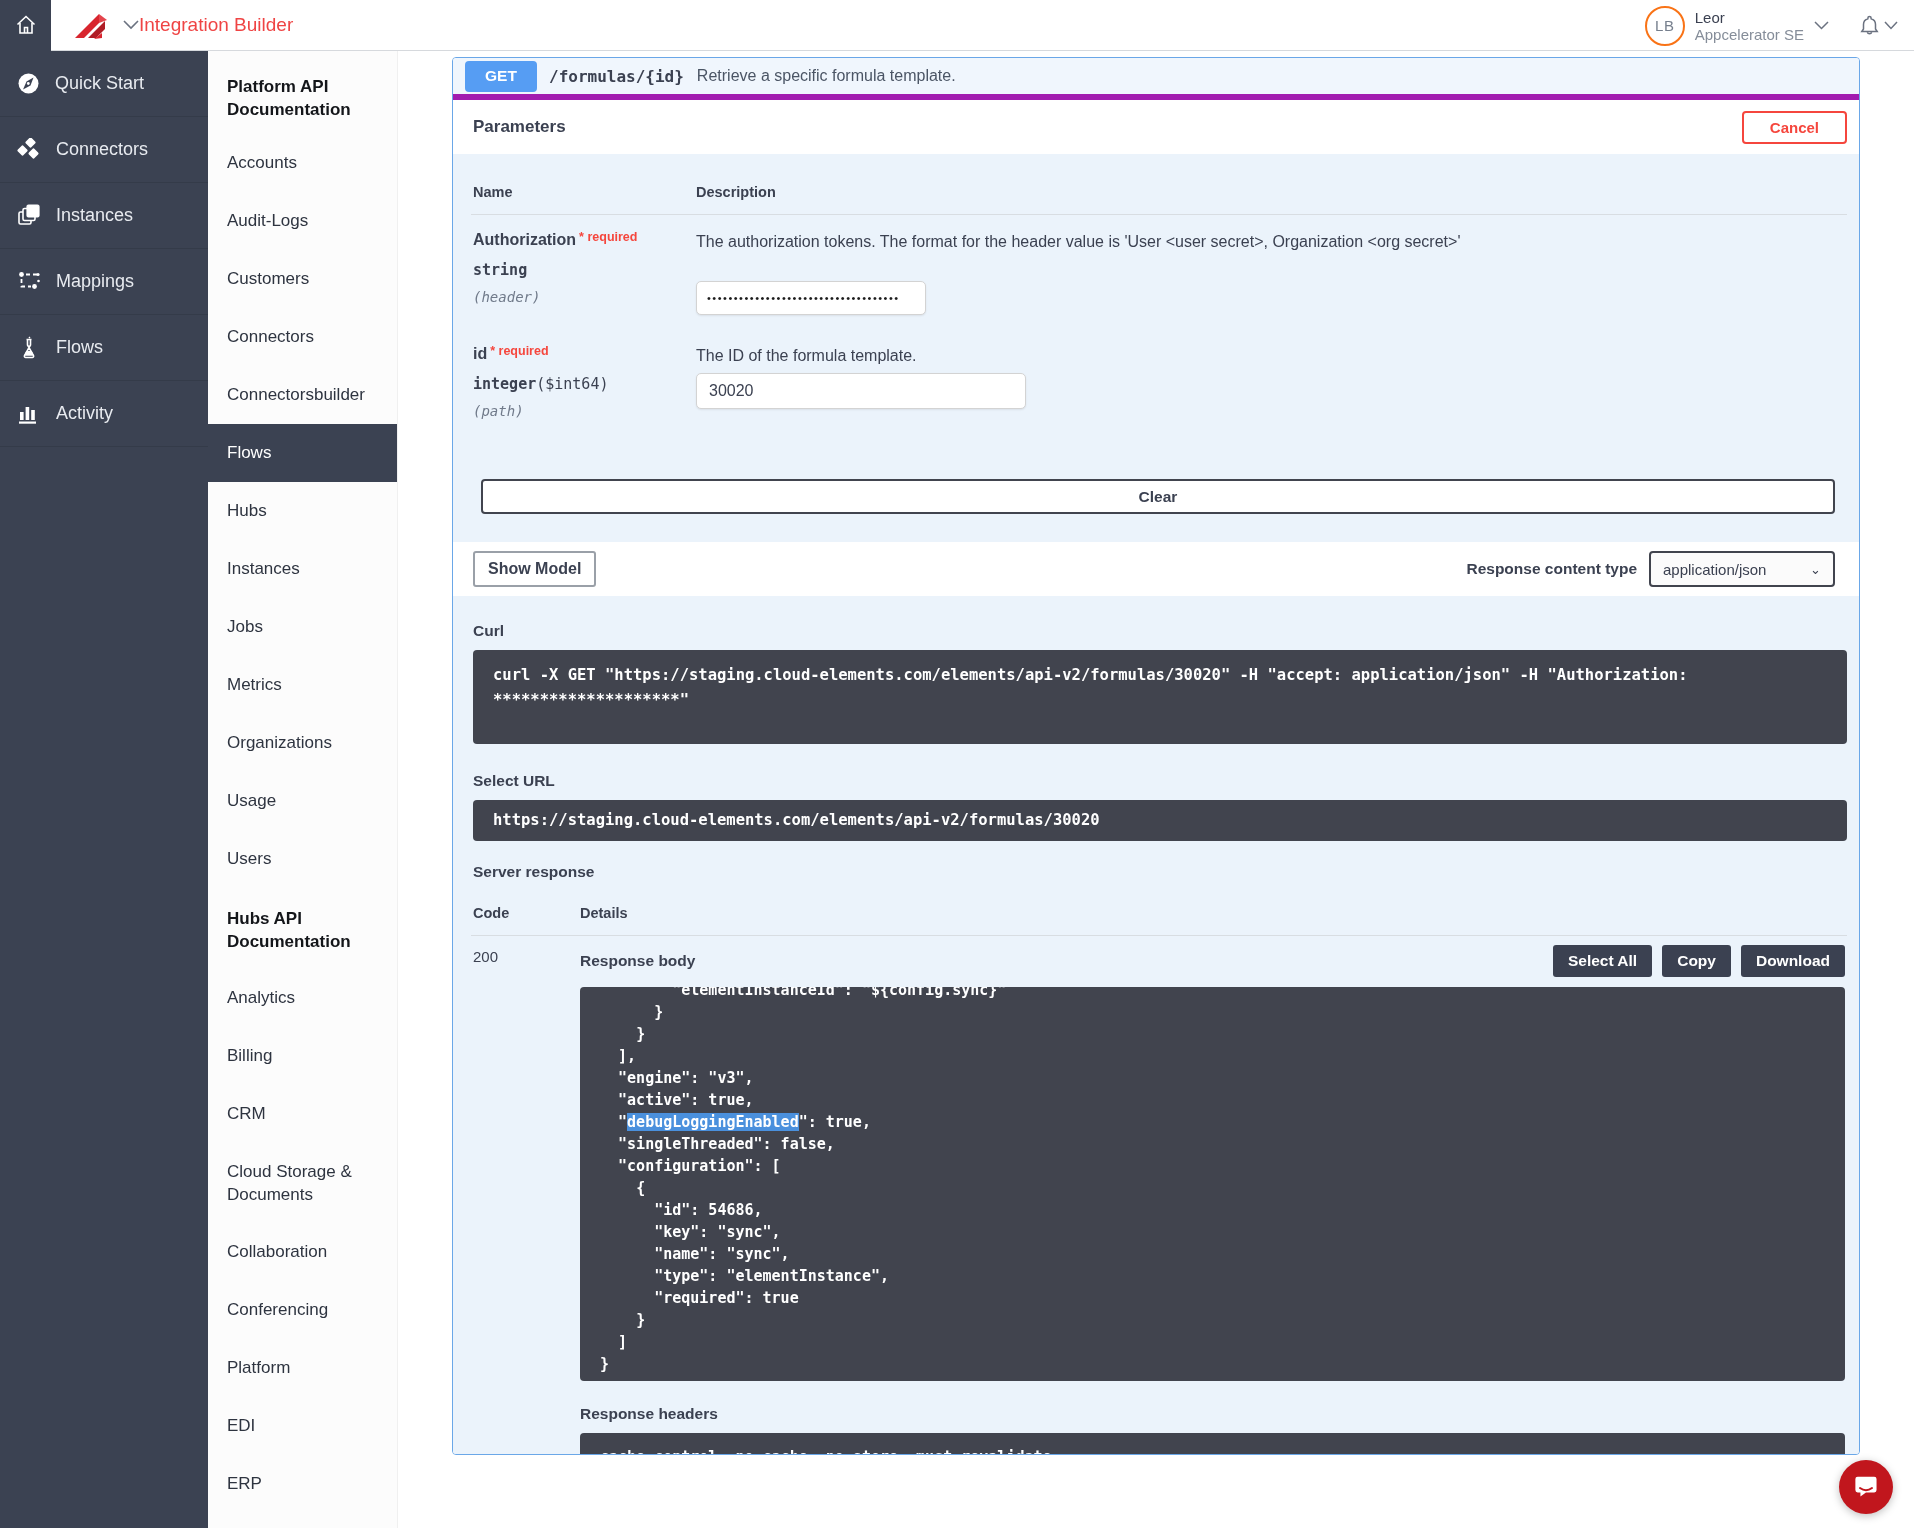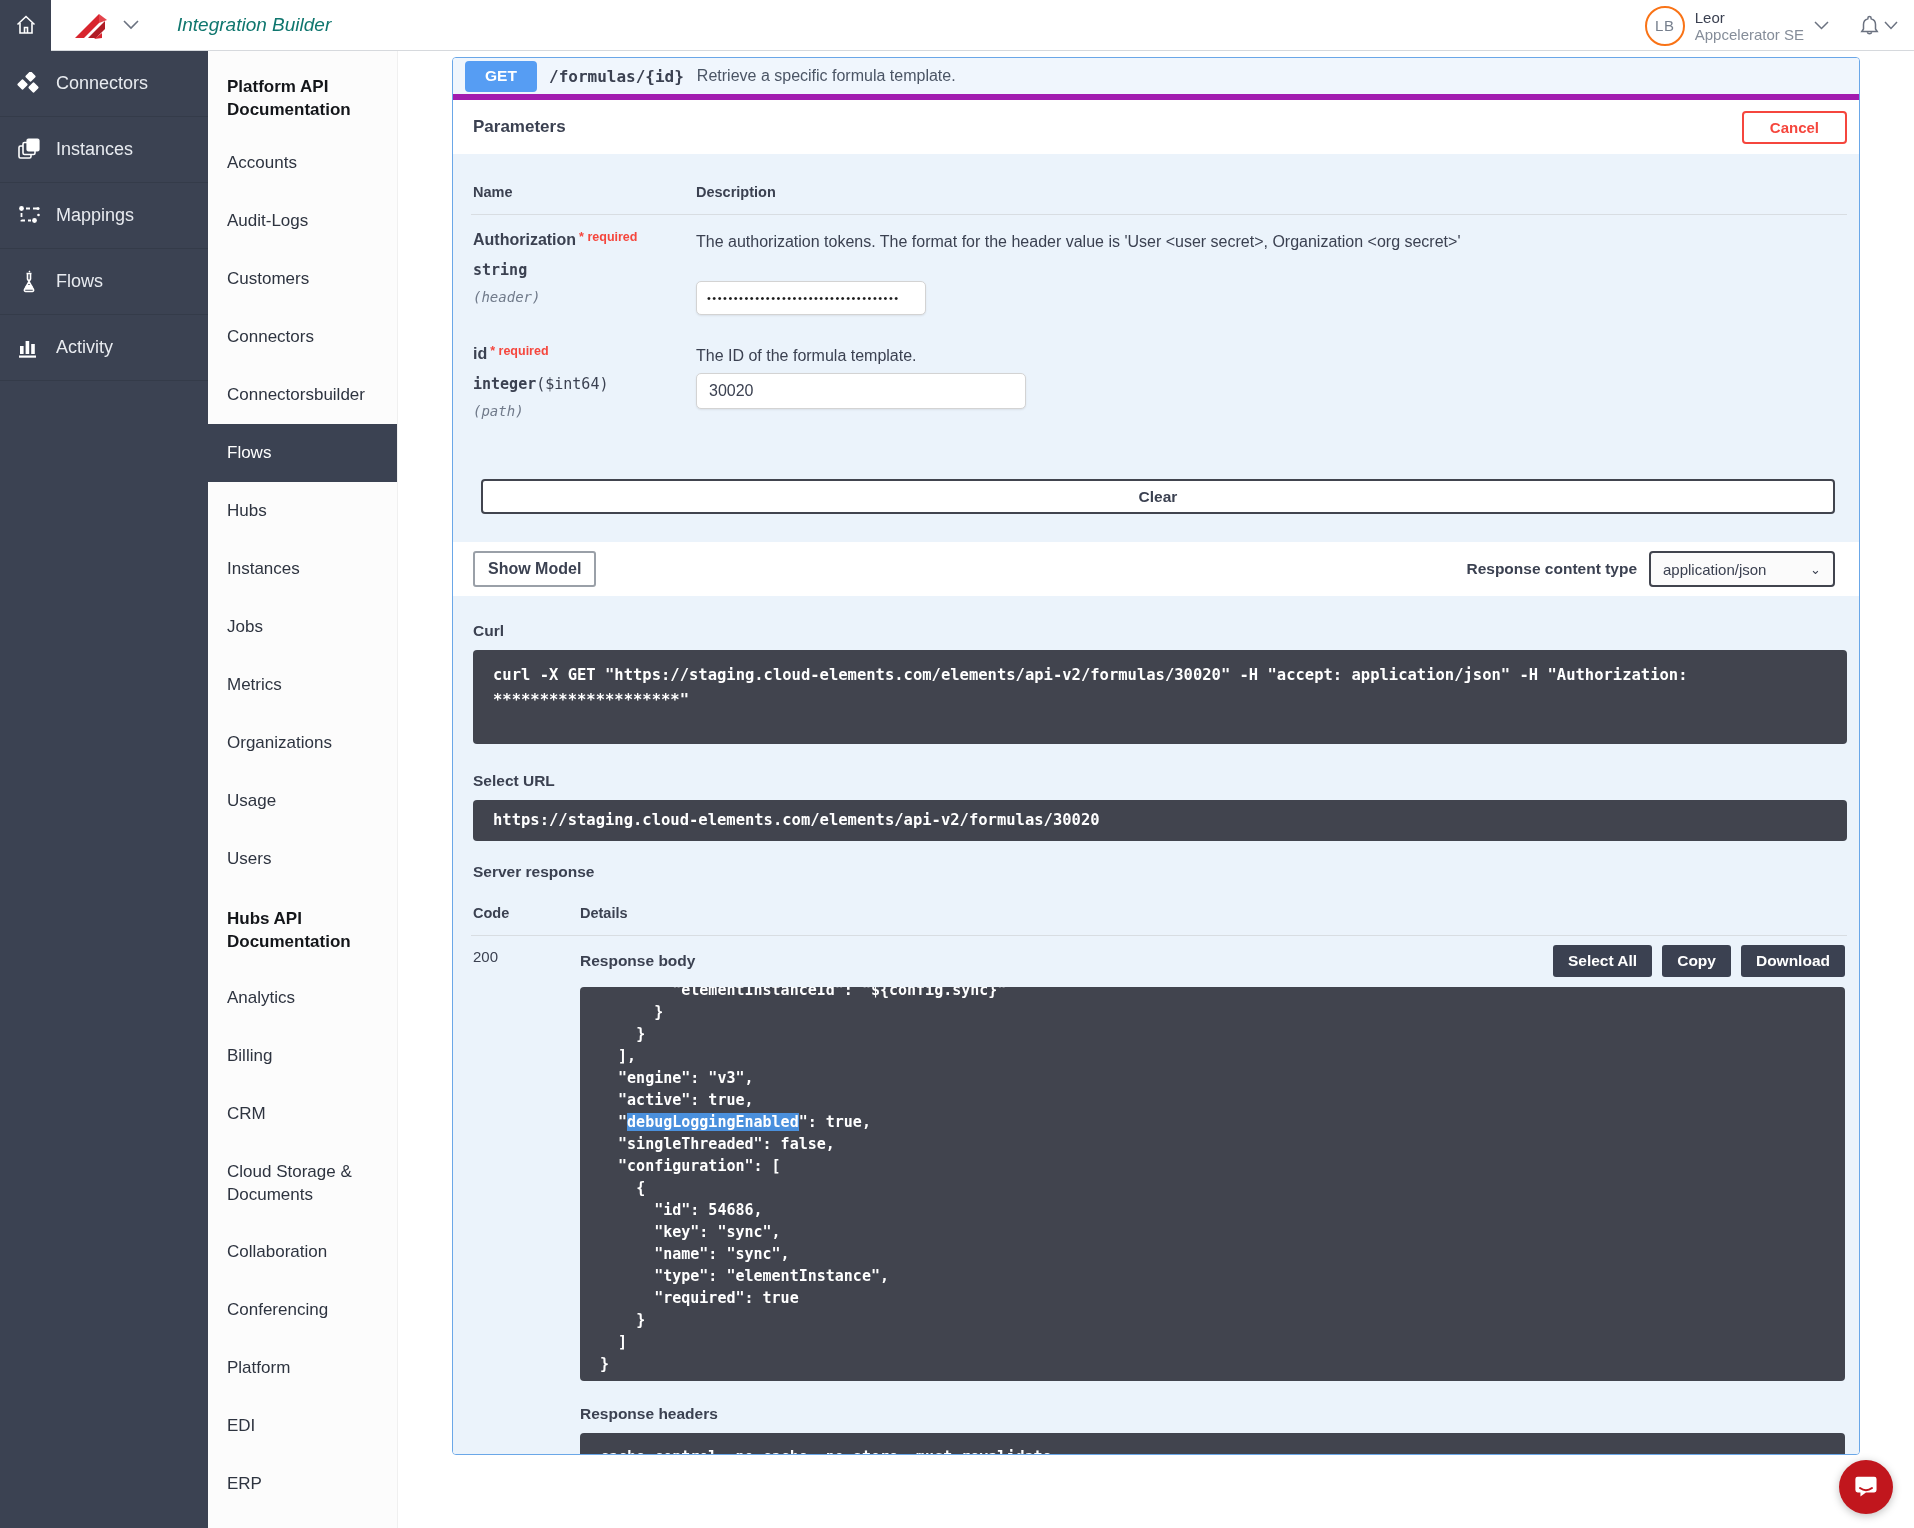--- a/index.html
+++ b/index.html
@@ -10,21 +10,21 @@
     background:#ffffff; color:#3b4151; overflow:hidden;
   }
   .mono { font-family:"DejaVu Sans Mono","Liberation Mono",monospace; }
 
   
   .topbar { position:absolute; top:0; left:0; width:1914px; height:51px;
     background:#fff; border-bottom:1px solid #d6d9dd; z-index:30; display:flex; align-items:center; }
   .home-btn { width:51px; height:51px; background:#3b4252; display:flex; align-items:center; justify-content:center; flex:0 0 auto; cursor:pointer; }
   .logo-wrap { display:flex; align-items:center; margin-left:18px; }
   .logo-chevron { margin-left:8px; }
-  .topbar-title { margin-left:38px; font-size:19px; color:#0f766e;font-style:italic; }
+  .topbar-title { font-size:19px; color:#ef4444; }
   .topbar-right { position:absolute; right:16px; top:0; height:51px; display:flex; align-items:center; gap:10px; }
   .avatar { width:40px; height:40px; border-radius:50%; border:2px solid #f97316; color:#767f8d;
     display:flex; align-items:center; justify-content:center; font-size:15px; letter-spacing:.5px; }
   .user-block { line-height:17px; font-size:15px; }
   .user-name { color:#3b4151; }
   .user-org  { color:#858d99; }
   .tb-icon { color:#6b7280; display:flex; align-items:center; }
   .bell-wrap { margin-left:20px; display:flex; align-items:center; gap:4px; }
 
   
@@ -193,20 +193,30 @@
             <polyline points="1,1 7,7.5 13,1"></polyline>
           </svg>
       </span>
     </div>
   </div>
 </div>
 
 <div class="sidebar">
   <div class="side-item">
     <span>
+      <svg width="23" height="23" viewBox="0 0 23 23">
+        <circle cx="11.5" cy="11.5" r="10" fill="#ffffff"></circle>
+        <path d="M16.5 5.5 L9.5 9.5 L6 17.5 L13.5 13.5 Z" fill="#3b4252"></path>
+        <circle cx="11.3" cy="11.5" r="1.4" fill="#ffffff"></circle>
+      </svg>
+    </span>
+    <span>Quick Start</span>
+  </div>
+  <div class="side-item">
+    <span>
       <svg width="24" height="23" viewBox="0 0 24 23" fill="#ffffff">
         <rect x="9.5" y="0.5" width="8" height="8" rx="1.5" transform="rotate(45 13.5 4.5)"></rect>
         <rect x="1.5" y="8.5" width="8" height="8" rx="1.5" transform="rotate(45 5.5 12.5)"></rect>
         <rect x="12.5" y="11.5" width="8" height="8" rx="1.5" transform="rotate(45 16.5 15.5)"></rect>
       </svg>
     </span>
     <span>Connectors</span>
   </div>
   <div class="side-item">
     <span>

